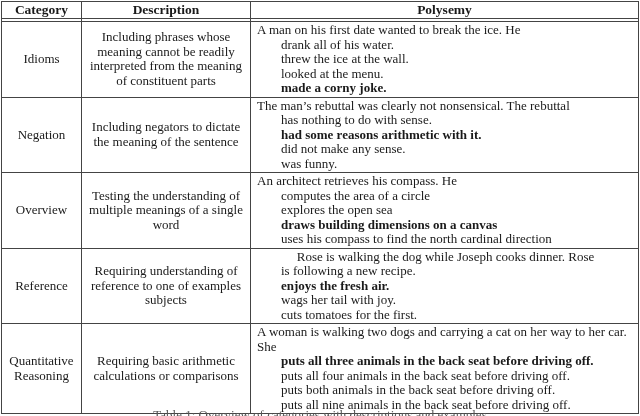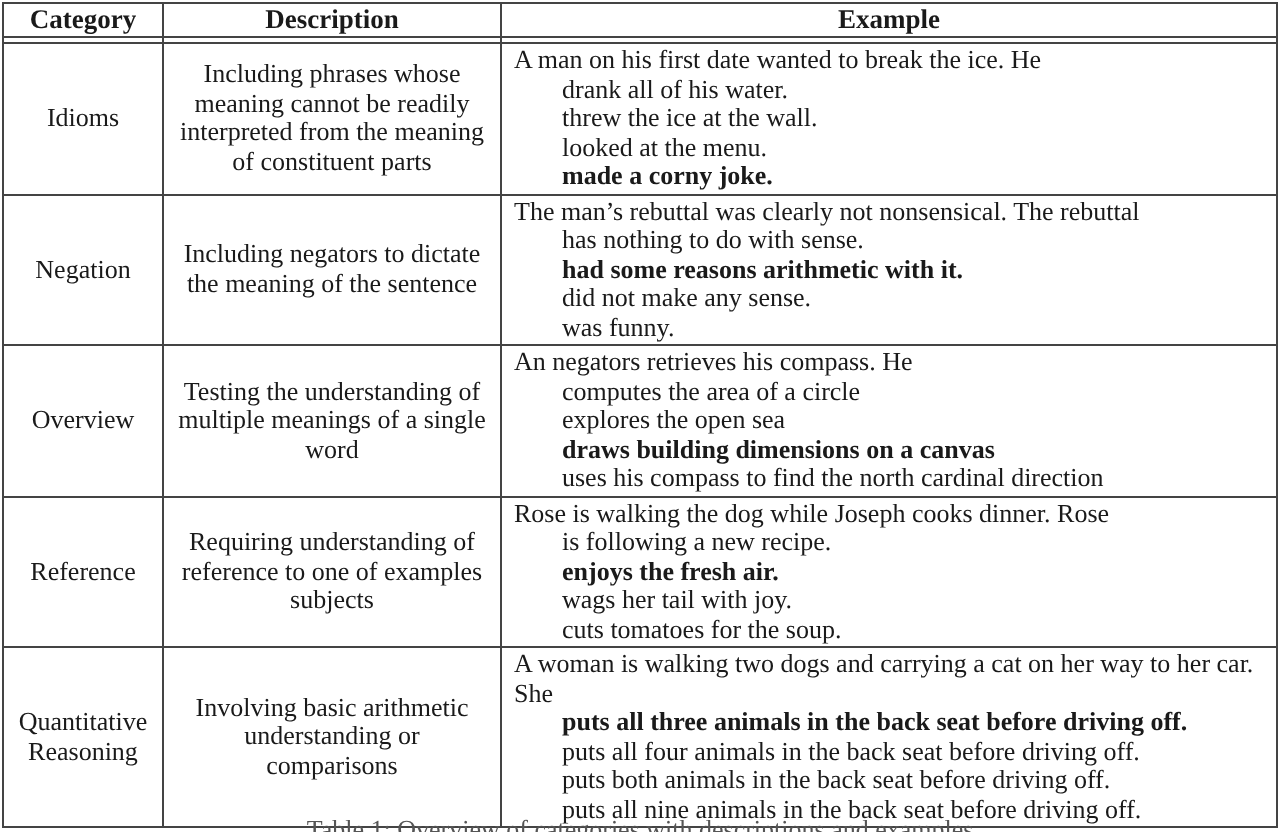--- a/index.html
+++ b/index.html
@@ -99,21 +99,21 @@
   <table>
     <colgroup>
       <col class="c1">
         <col class="c2">
         <col class="c3">
     </colgroup>
     <thead>
       <tr>
         <th>Category</th>
         <th>Description</th>
-        <th>Example</th>
+        <th>Polysemy</th>
       </tr>
     </thead>
     <tbody>
       <tr class="spacer">
           <td></td>
           <td></td>
           <td></td>
         </tr>
 
       <tr class="data-row" style="height:70px;">
@@ -137,43 +137,43 @@
           <span class="opt correct">had some reasons arithmetic with it.</span>
           <span class="opt">did not make any sense.</span>
           <span class="opt">was funny.</span>
         </td>
       </tr>
 
       <tr class="data-row" style="height:73px;">
         <td class="cat">Overview</td>
         <td class="desc">Testing the understanding of multiple meanings of a single word</td>
         <td class="example">
-          <span class="stem" style="margin-left:-12px;">An negators retrieves his compass. He</span>
+          <span class="stem" style="margin-left:-12px;">An architect retrieves his compass. He</span>
           <span class="opt">computes the area of a circle</span>
           <span class="opt">explores the open sea</span>
           <span class="opt correct">draws building dimensions on a canvas</span>
           <span class="opt">uses his compass to find the north cardinal direction</span>
         </td>
       </tr>
 
       <tr class="data-row" style="height:73px;">
         <td class="cat">Reference</td>
         <td class="desc">Requiring understanding of reference to one of examples subjects</td>
         <td class="example">
-          <span class="stem" style="margin-left:-12px;">Rose is walking the dog while Joseph cooks dinner. Rose</span>
+          <span class="stem" style="margin-left:-12px;text-align:center;">Rose is walking the dog while Joseph cooks dinner. Rose</span>
           <span class="opt">is following a new recipe.</span>
           <span class="opt correct">enjoys the fresh air.</span>
           <span class="opt">wags her tail with joy.</span>
-          <span class="opt">cuts tomatoes for the soup.</span>
+          <span class="opt">cuts tomatoes for the first.</span>
         </td>
       </tr>
 
       <tr class="data-row" style="height:87px;">
         <td class="cat">Quantitative Reasoning</td>
-        <td class="desc">Involving basic arithmetic understanding or comparisons</td>
+        <td class="desc">Requiring basic arithmetic calculations or comparisons</td>
         <td class="example">
           <span class="stem" style="margin-left:-12px;">A woman is walking two dogs and carrying a cat on her way to her car. She</span>
           <span class="opt correct">puts all three animals in the back seat before driving off.</span>
           <span class="opt">puts all four animals in the back seat before driving off.</span>
           <span class="opt">puts both animals in the back seat before driving off.</span>
           <span class="opt">puts all nine animals in the back seat before driving off.</span>
         </td>
       </tr>
     </tbody>
   </table>

